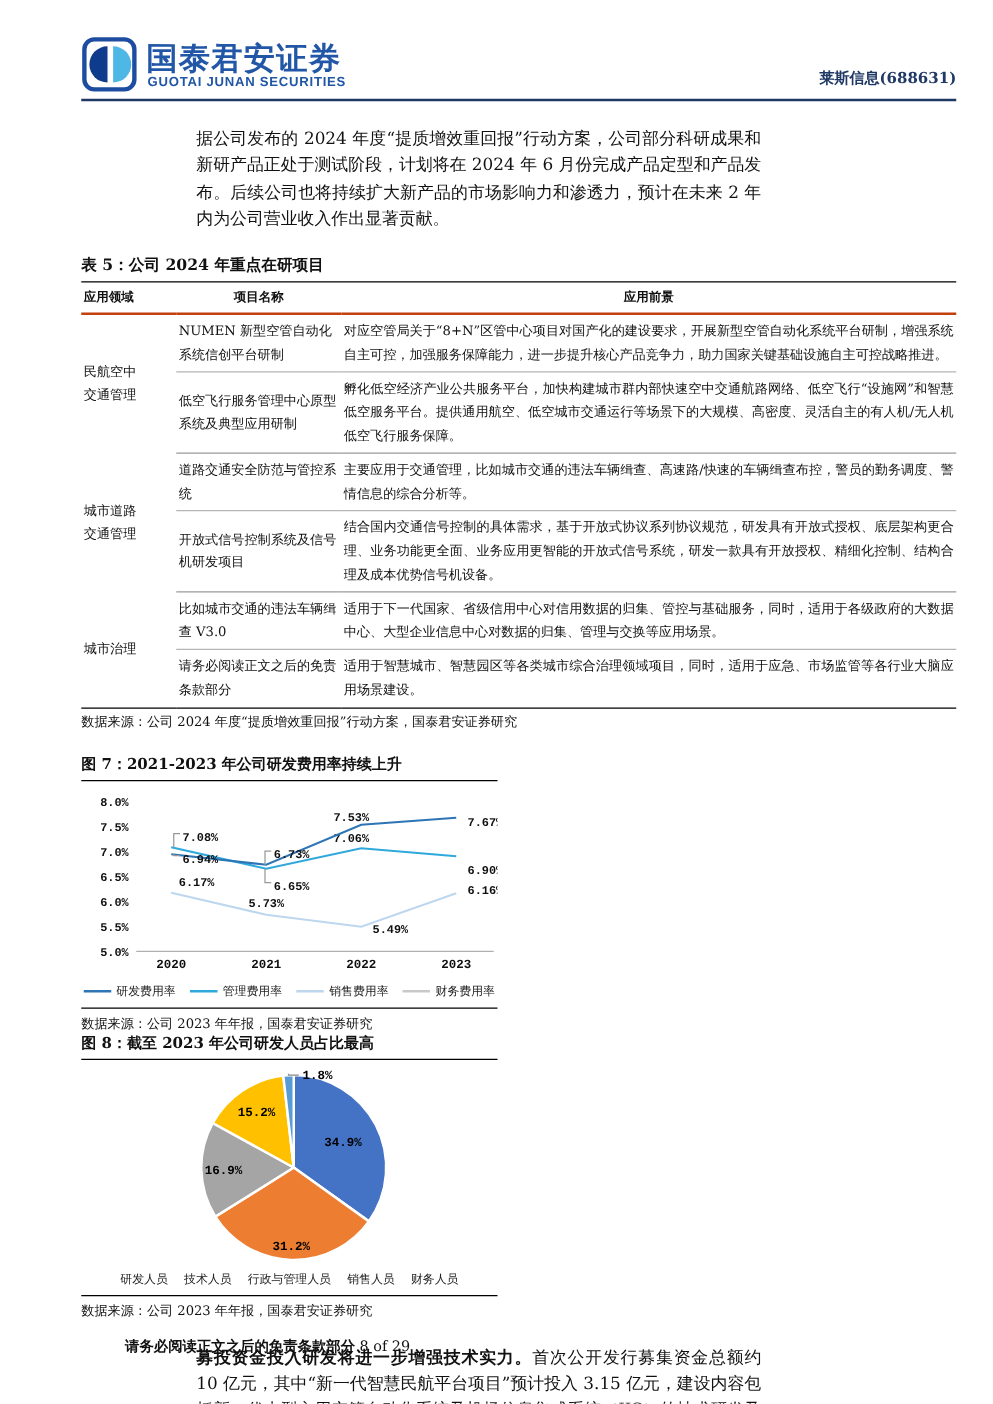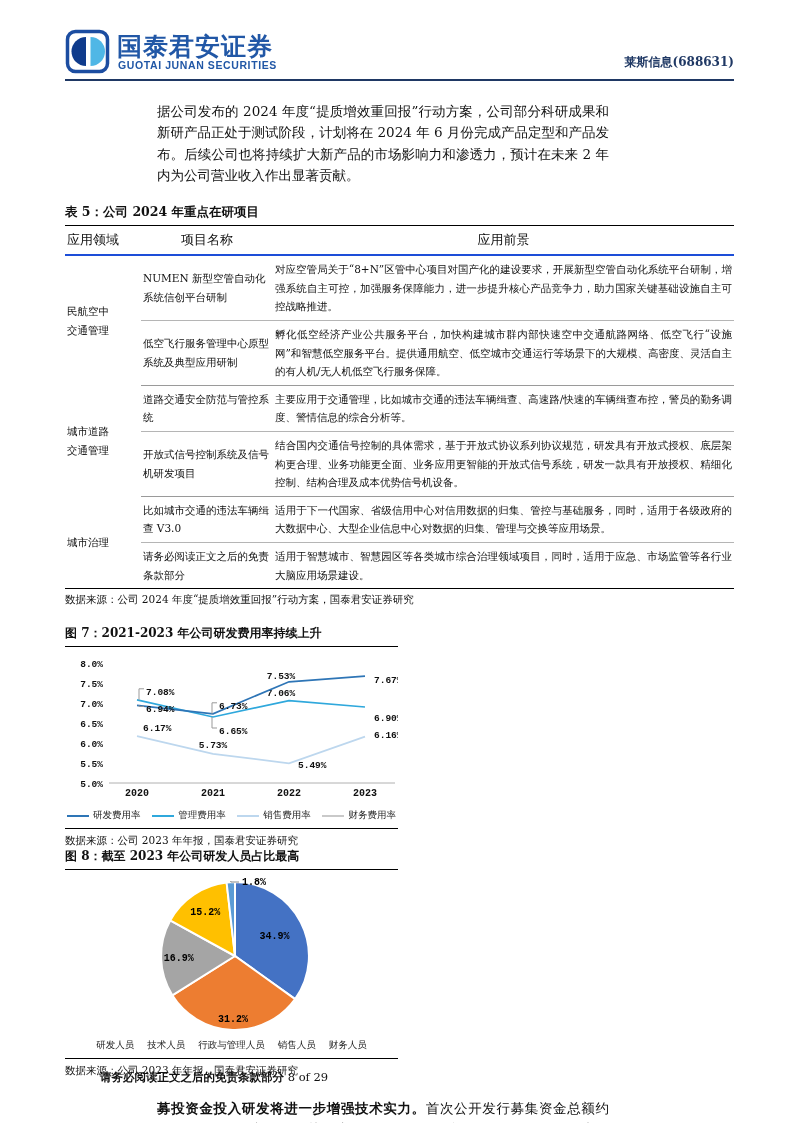--- a/index.html
+++ b/index.html
@@ -1,35 +1,35 @@
 <!DOCTYPE html>
 <html><head>
 <meta charset="utf-8">
 <style>
   html,body{margin:0;padding:0;background:#fff;}
   body{width:794px;height:1123px;position:relative;overflow:hidden;
        font-family:"DejaVu Serif","Liberation Serif",serif;color:#111;}
-  .page{position:relative;width:794px;height:805px;box-sizing:border-box;padding:28px 60px 0 65px;}
+  .page{position:relative;width:794px;height:805px;box-sizing:border-box;padding:28px 29px 0 65px;}
 
   
   .hdr{display:flex;justify-content:space-between;align-items:flex-end;}
   .brand-cn{font:bold 25px "DejaVu Sans","Liberation Sans",sans-serif;fill:#2157A6;letter-spacing:1px;}
   .brand-en{font:bold 10.5px "Liberation Sans",sans-serif;fill:#2157A6;letter-spacing:.6px;}
   .stock{font-weight:bold;font-size:12px;color:#1F3864;padding-bottom:4px;}
   .hdr-rule{border:none;border-top:2.4px solid #1F3864;margin:4px 0 0 0;}
 
   
   .para{margin:20px 0 0 92px;width:452px;font-size:13.5px;line-height:21.3px;text-align:justify;}
   .para .lead{font-weight:bold;}
 
   
   .tbl-wrap{margin-top:16px;}
   .tbl-title{font-weight:bold;font-size:12.5px;padding:2px 0 4px 0;border-bottom:1.4px solid #000;}
   table.rd{width:100%;border-collapse:collapse;border-bottom:1.6px solid #000;table-layout:fixed;}
-  table.rd th{font-size:13px;font-weight:normal;padding:5px 2px;border-bottom:2px solid #1d4ed8;}
+  table.rd th{font-size:10px;font-weight:bold;padding:5px 2px;border-bottom:2px solid #c2410c;}
   table.rd th.c1{width:72px;text-align:left;}
   table.rd th.c2{width:128px;text-align:center;}
   table.rd th.c3{text-align:center;}
   table.rd td{font-size:10.5px;line-height:18.6px;vertical-align:middle;padding:4px 2px;}
   td.area{font-weight:normal;font-size:11px;white-space:pre-line;vertical-align:middle;}
   td.pname{padding-right:8px;}
   td.pdesc{text-align:justify;}
   tr.g-inner td.pname,tr.g-inner td.pdesc{border-bottom:1px solid #b5b5b5;}
   tr.g-end td{border-bottom:1px solid #9a9a9a;}
   tr.g-final td{border-bottom:none;}

